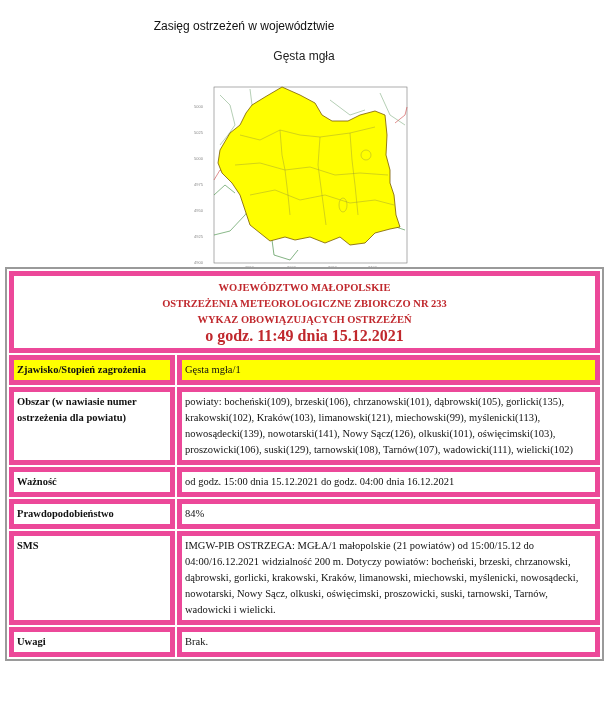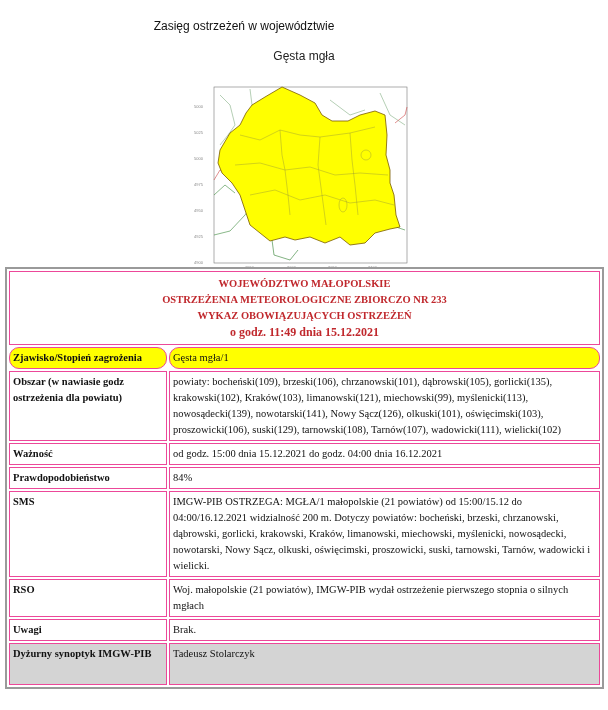--- a/index.html
+++ b/index.html
@@ -3,26 +3,26 @@
 <meta charset="utf-8">
 <style>
   html, body { margin:0; padding:0; background:#ffffff; }
   body { width:608px; height:710px; position:relative; overflow:hidden; font-family:"Liberation Serif", serif; color:#111; }
   .map-title { position:absolute; top:19px; left:0; width:488px; text-align:center; font-family:"Liberation Sans", sans-serif; font-size:12px; color:#111; }
   .map-sub { position:absolute; top:51px; left:0; width:608px; text-align:center; font-family:"Liberation Sans", sans-serif; font-size:12px; line-height:10px; color:#222; }
   .map-wrap { position:absolute; left:190px; top:75px; width:230px; height:195px; }
   .map-wrap svg { display:block; }
   .axis-lbl { font-family:"Liberation Sans", sans-serif; font-size:4px; fill:#888; }
   .main-table { position:absolute; left:5px; top:267px; width:599px; border-collapse:separate; border-spacing:2px; border:2px solid #9a9a9a; background:#fff; }
-  .main-table td { border:1px solid #ec4899; font-size:10.5px; line-height:16px; vertical-align:top; padding:2px 3px; }
+  .main-table td { border:5px solid #ec4899; font-size:10.5px; line-height:16px; vertical-align:top; padding:2px 3px; }
   .hdr-cell { text-align:center; color:#c0282d; font-weight:bold; font-size:12.5px; line-height:17px; padding:4px 0 4px 0 !important; }
   .hdr-line { display:block; }
-  .hdr-line.small { font-size:12px; }
+  .hdr-line.small { font-size:16px; }
   .lbl { width:150px; font-weight:bold; }
-  .yellow td { background:#ffff00;border-radius:10px; }
+  .yellow td { background:#ffff00; }
   .grey td { background:#d4d4d4; }
   .val { font-weight:normal; }
 </style>
 </head>
 <body>
 
 <div class="map-title">Zasięg ostrzeżeń w województwie</div>
 <div class="map-sub">
   <div>Gęsta mgła</div>
 </div>
@@ -66,41 +66,33 @@
       <span class="hdr-line">OSTRZEŻENIA METEOROLOGICZNE ZBIORCZO NR 233</span>
       <span class="hdr-line">WYKAZ OBOWIĄZUJĄCYCH OSTRZEŻEŃ</span>
       <span class="hdr-line small">o godz. 11:49 dnia 15.12.2021</span>
     </td>
   </tr>
   <tr class="yellow">
     <td class="lbl">Zjawisko/Stopień zagrożenia</td>
     <td class="val">Gęsta mgła/1</td>
   </tr>
   <tr>
-    <td class="lbl">Obszar (w nawiasie godz ostrzeżenia dla powiatu)</td>
+    <td class="lbl">Obszar (w nawiasie numer ostrzeżenia dla powiatu)</td>
     <td class="val">powiaty: bocheński(109), brzeski(106), chrzanowski(101), dąbrowski(105), gorlicki(135), krakowski(102), Kraków(103), limanowski(121), miechowski(99), myślenicki(113), nowosądecki(139), nowotarski(141), Nowy Sącz(126), olkuski(101), oświęcimski(103), proszowicki(106), suski(129), tarnowski(108), Tarnów(107), wadowicki(111), wielicki(102)</td>
   </tr>
   <tr>
     <td class="lbl">Ważność</td>
     <td class="val">od godz. 15:00 dnia 15.12.2021 do godz. 04:00 dnia 16.12.2021</td>
   </tr>
   <tr>
     <td class="lbl">Prawdopodobieństwo</td>
     <td class="val">84%</td>
   </tr>
   <tr>
     <td class="lbl">SMS</td>
     <td class="val">IMGW-PIB OSTRZEGA: MGŁA/1 małopolskie (21 powiatów) od 15:00/15.12 do 04:00/16.12.2021 widzialność 200 m. Dotyczy powiatów: bocheński, brzeski, chrzanowski, dąbrowski, gorlicki, krakowski, Kraków, limanowski, miechowski, myślenicki, nowosądecki, nowotarski, Nowy Sącz, olkuski, oświęcimski, proszowicki, suski, tarnowski, Tarnów, wadowicki i wielicki.</td>
   </tr>
   <tr>
-    <td class="lbl">RSO</td>
-    <td class="val">Woj. małopolskie (21 powiatów), IMGW-PIB wydał ostrzeżenie pierwszego stopnia o silnych mgłach</td>
-  </tr>
-  <tr>
     <td class="lbl">Uwagi</td>
     <td class="val">Brak.</td>
-  </tr>
-  <tr class="grey">
-    <td class="lbl" style="height:36px">Dyżurny synoptyk IMGW-PIB</td>
-    <td class="val">Tadeusz Stolarczyk</td>
   </tr>
 </tbody>
   </table>
 
 </body></html>

